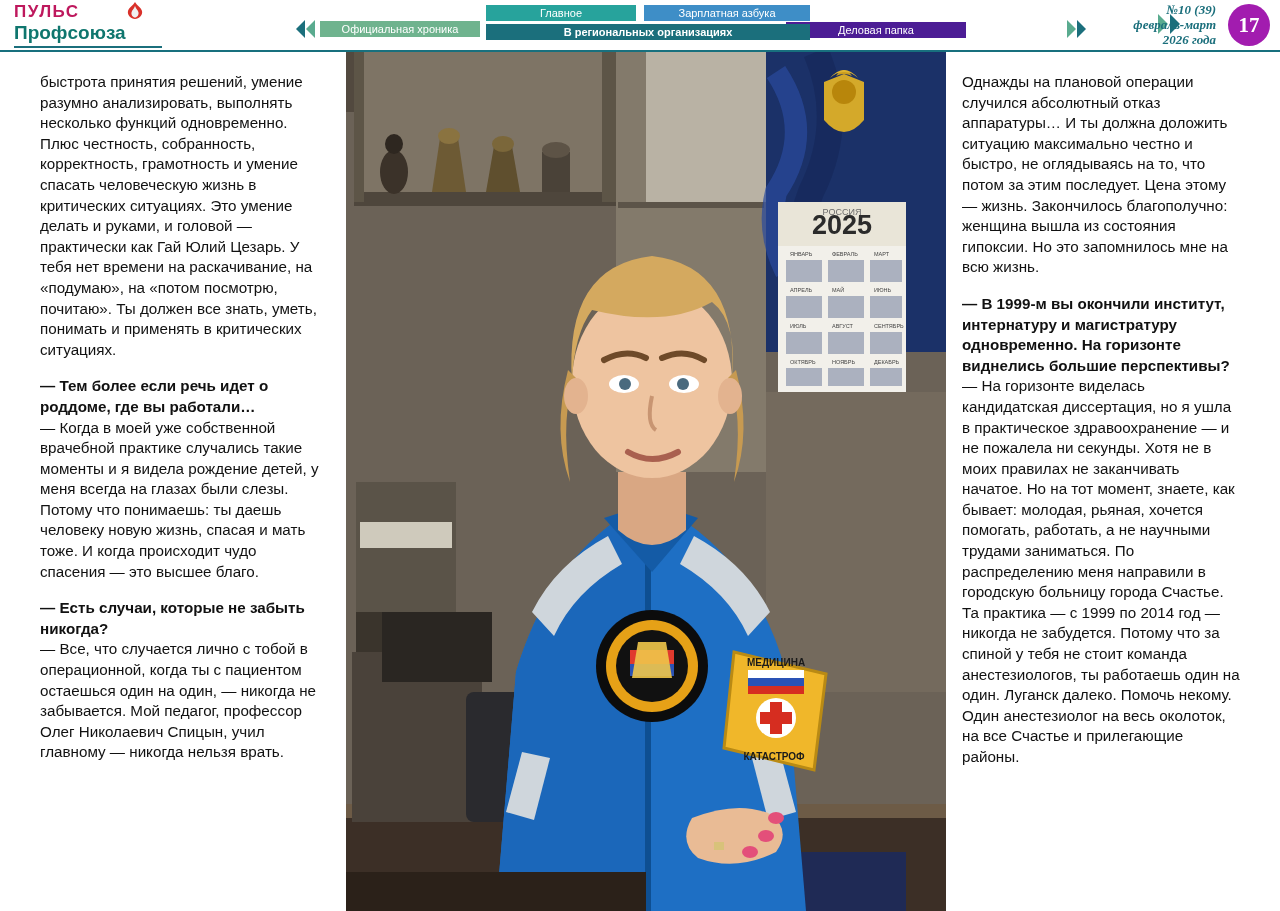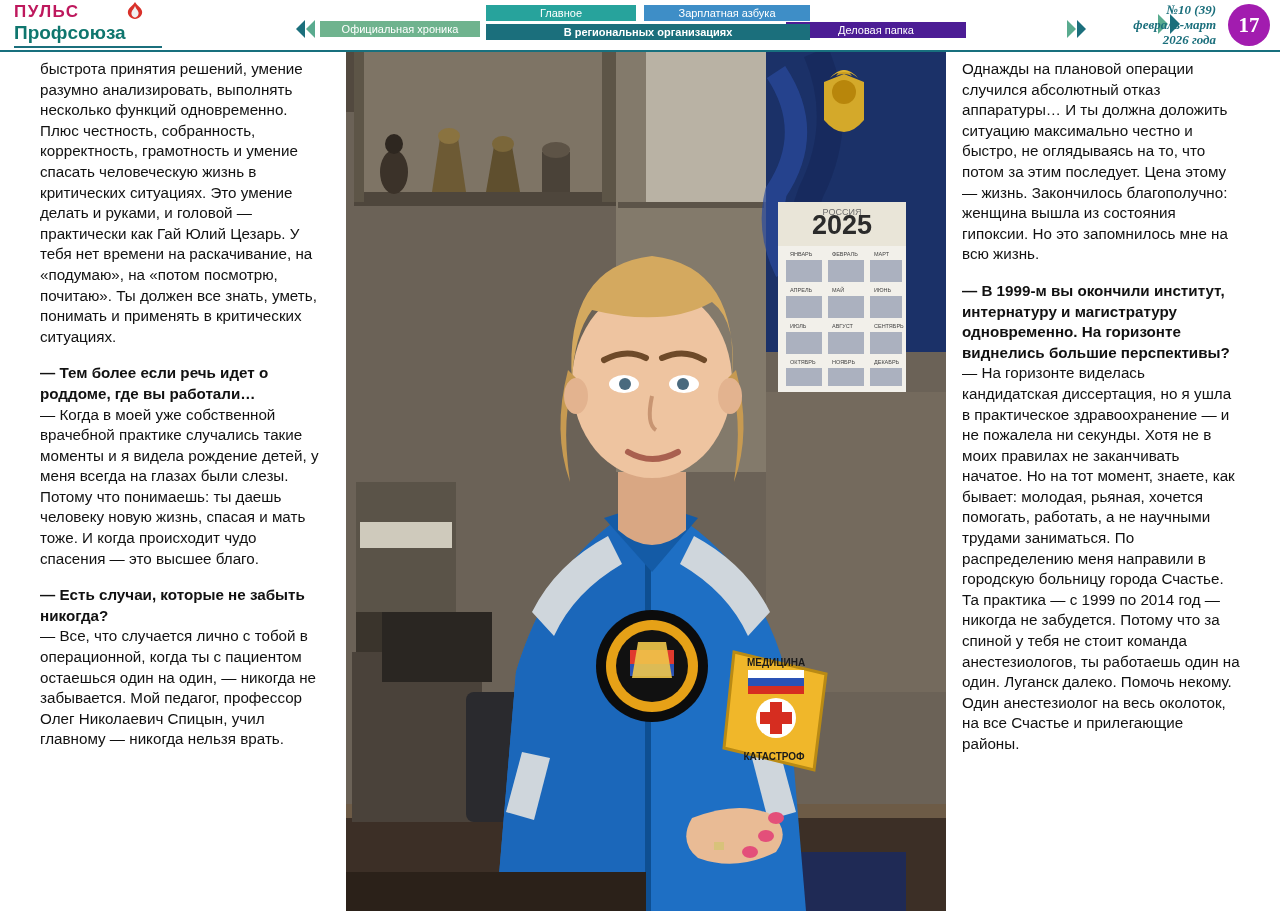--- a/index.html
+++ b/index.html
@@ -175,21 +175,21 @@
   
   .content {
     position: absolute;
     top: 52px;
     left: 0;
     width: 1280px;
     height: 859px;
   }
   .col {
     position: absolute;
-    top: 7px;
+    top: 20px;
     font-family: "Liberation Sans", sans-serif;
     font-size: 15.2px;
     line-height: 20.6px;
     color: #111111;
     text-align: left;
   }
   .col-left {
     left: 40px;
     width: 282px;
   }

